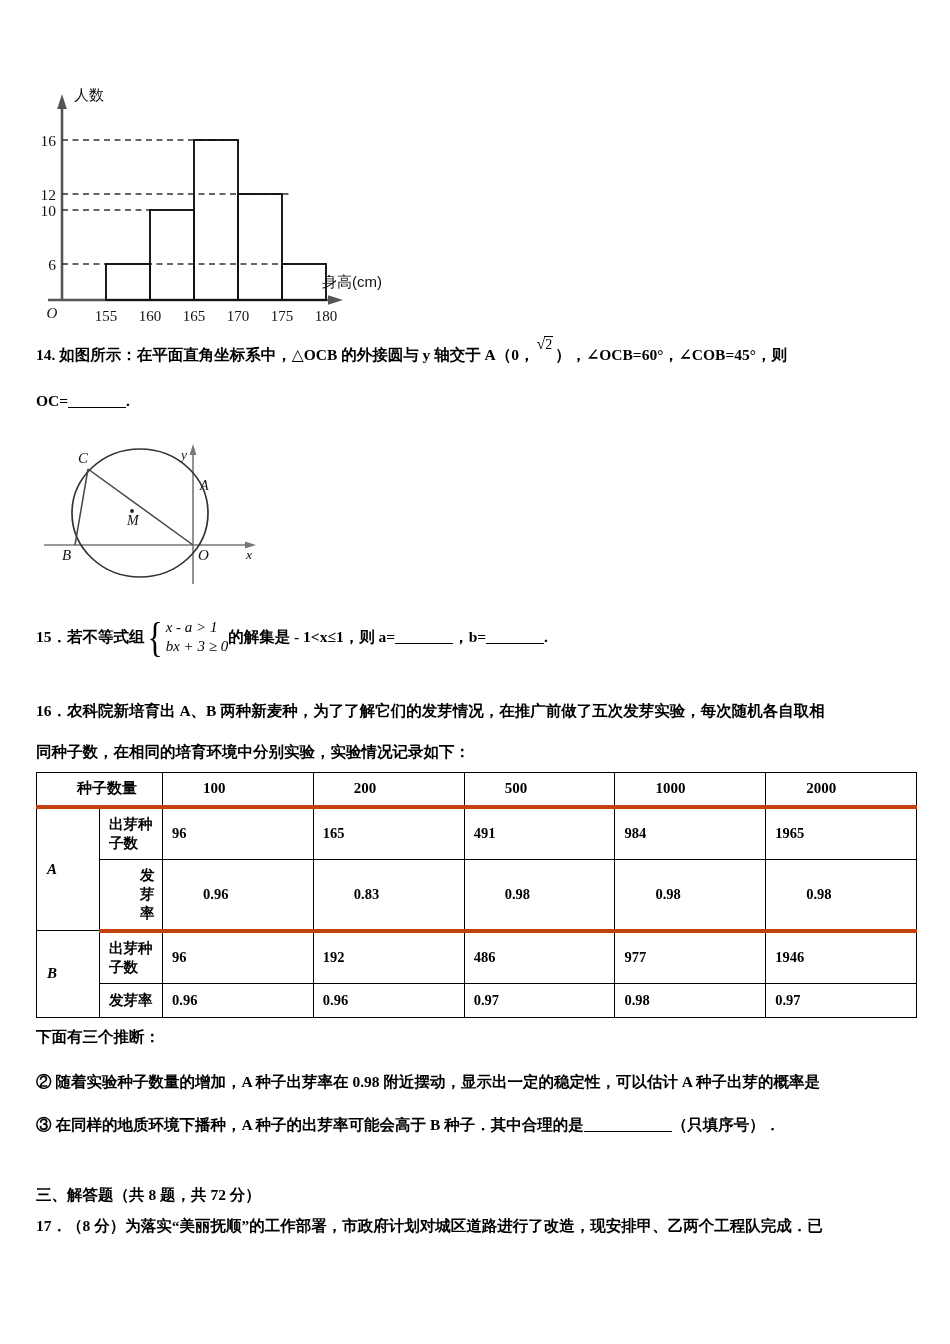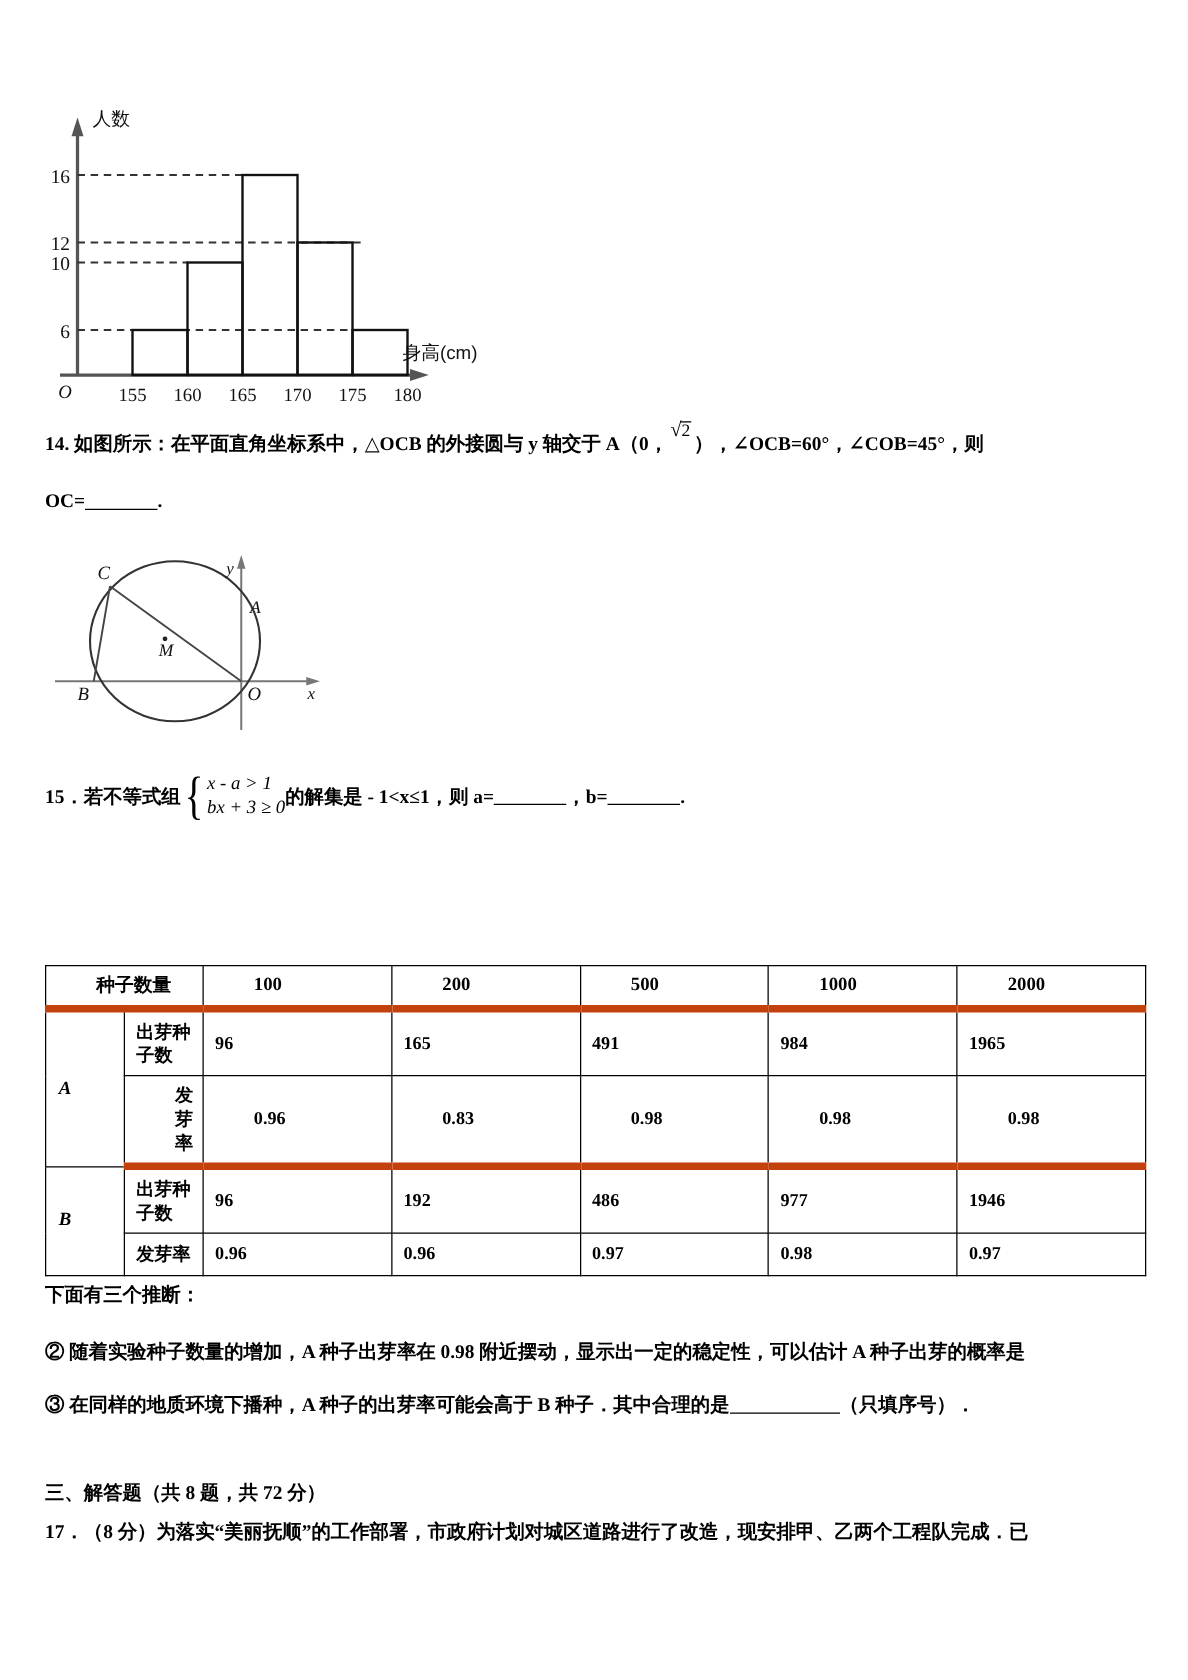--- a/index.html
+++ b/index.html
@@ -135,21 +135,21 @@
     vertical-align: middle;
     box-sizing: border-box;
   }
   #seed-table .grp {
     font-style: italic;
     text-align: left;
     vertical-align: middle;
     font-size: 15px;
     padding-left: 10px;
   }
-  #seed-table .thick-bottom { border-bottom: 6px solid #c2410c; padding-left: 40px; }
+  #seed-table .thick-bottom { border-bottom: 4px solid #c2410c; padding-left: 40px; }
   #seed-table .col-head { font-size: 15px; }
   .cw1 { width: 102px; }
   .cw2 { width: 170px; }
   .cwd { width: 122px; }
 
   
   #inferences {
     position: absolute;
     left: 36px;
     top: 1026px;
@@ -264,20 +264,26 @@
   <div id="question-15">
     <span>15．</span><span>若不等式组</span><span class="brace-sys">
         <span class="brace-glyph">{</span>
         <span class="sys-rows">
           <span>x - a &gt; 1</span>
           <span>bx + 3 ≥ 0</span>
         </span>
       </span><span>的解集是 - 1&lt;x≤1，则 a=</span><span class="blank-m"></span><span>，b=</span><span class="blank-m"></span><span>.</span>
   </div>
 
+  <div id="question-16">
+    <div class="q16-l1">
+      <span>16．</span><span>农科院新培育出 A、B 两种新麦种，为了了解它们的发芽情况，在推广前做了五次发芽实验，每次随机各自取相</span>
+    </div>
+    <div class="q16-l2">同种子数，在相同的培育环境中分别实验，实验情况记录如下：</div>
+  </div>
 
   <table id="seed-table">
     <tbody>
       <tr>
         <td class="cw1 col-head thick-bottom" colspan="2">种子数量</td>
         <td class="cwd col-head thick-bottom">100</td>
         <td class="cwd col-head thick-bottom">200</td>
         <td class="cwd col-head thick-bottom">500</td>
         <td class="cwd col-head thick-bottom">1000</td>
         <td class="cwd col-head thick-bottom">2000</td>

